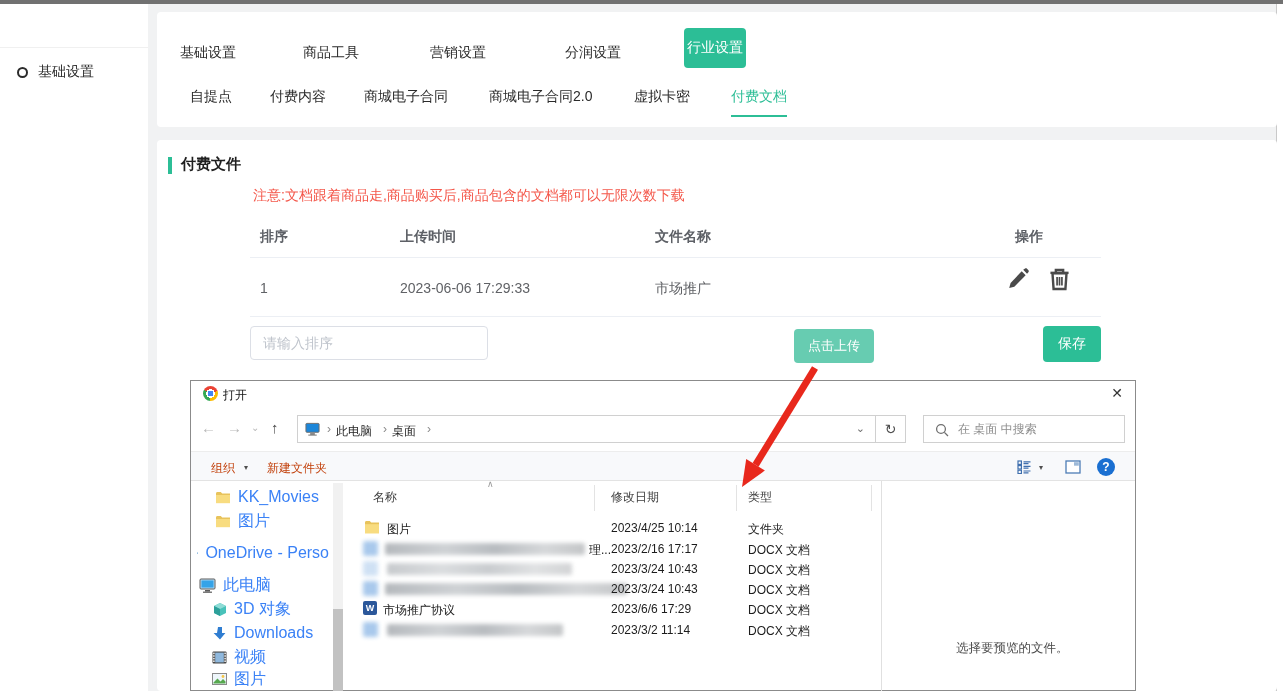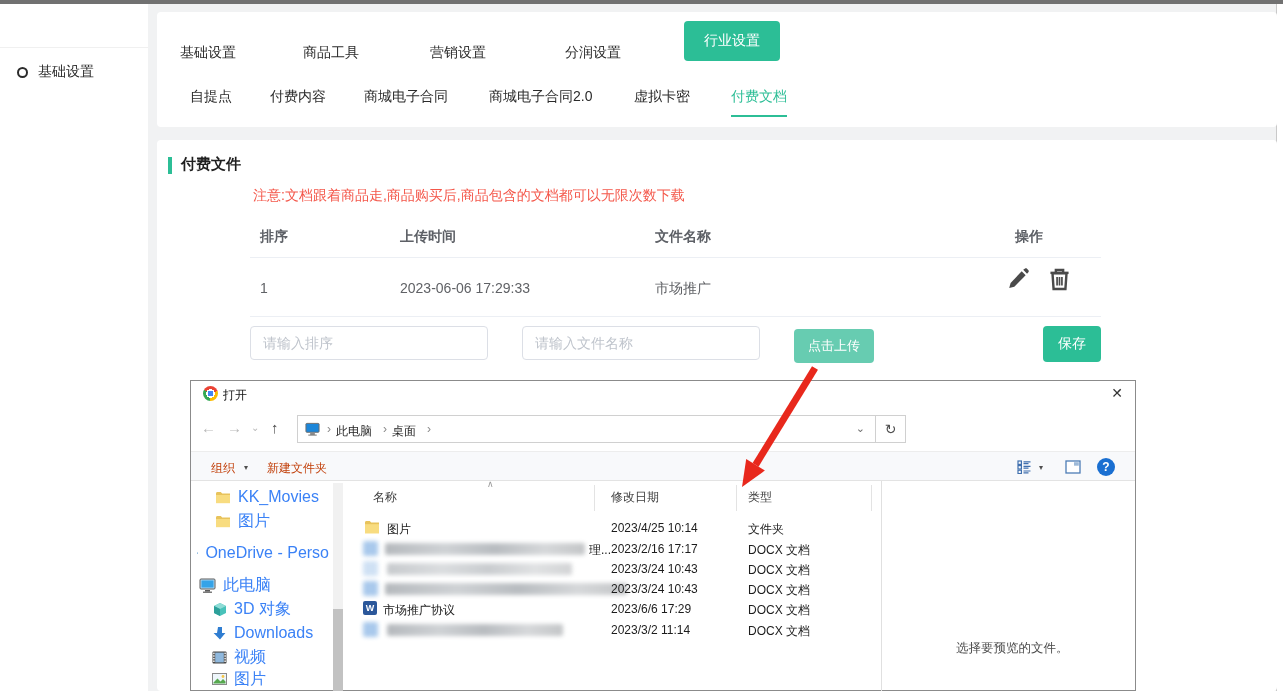--- a/index.html
+++ b/index.html
@@ -20,21 +20,21 @@
   .side-divider { position:absolute; left:0; top:43px; width:148px; height:1px; background:#f0f0f0; }
 
   
   .main-bg { left:148px; top:4px; width:1129px; height:687px; background:#f1f2f3; }
 
   .card { position:absolute; background:#fff; border-radius:4px; }
   .card-tabs { left:157px; top:12px; width:1120px; height:115px; }
   .card-content { left:157px; top:140px; width:1120px; height:551px; }
 
   .ptab { position:absolute; top:32px; font-size:14px; color:#2b2b2b; cursor:pointer; white-space:nowrap; }
-  .ptab-active { position:absolute; top:9px; height:40px; padding:0 20px; background:#2cbe96; color:#fff; font-size:14px; border:none; border-radius:4px; cursor:pointer; display:flex; align-items:center; }
+  .ptab-active { position:absolute; top:16px; height:40px; padding:0 3px; background:#2cbe96; color:#fff; font-size:14px; border:none; border-radius:4px; cursor:pointer; display:flex; align-items:center; }
   .stab { position:absolute; top:76px; font-size:14px; color:#2b2b2b; cursor:pointer; white-space:nowrap; padding-bottom:9px; }
   .stab.active { color:#2cbe96; border-bottom:2px solid #2cbe96; }
 
   .sec-bar { left:11px; top:17px; width:4px; height:17px; background:#2cbe96; }
   .sec-title { left:24px; top:15px; font-size:15px; font-weight:bold; color:#1f1f1f; }
   .notice { left:96px; top:47px; font-size:14px; color:#f4574a; }
 
   .th { position:absolute; top:88px; font-size:14px; font-weight:bold; color:#5d6066; }
   .td { position:absolute; top:140px; font-size:14px; color:#606266; }
   .hline { position:absolute; left:93px; width:851px; height:1px; background:#ecEFf4; background:#ecEFf4; }
@@ -147,21 +147,20 @@
             <path d="M4.5 6.5h15"></path>
             <path d="M9 6V4.2h6V6"></path>
             <path d="M6.2 6.8l.9 13h9.8l.9-13z"></path>
             <path d="M10 10v7M12 10v7M14 10v7" stroke-width="1.4"></path>
           </svg>
       </span>
     </div>
     <div class="hline" style="top:176px;"></div>
 
     <input class="inp" style="left: 93px; top: 186px;" placeholder="请输入排序">
-    <input class="inp" style="left: 365px; top: 186px;" placeholder="请输入文件名称">
     <button class="btn-upload">点击上传</button>
     <button class="btn-save">保存</button>
   </div>
 
   <div class="abs dialog">
     <div class="dlg-title">
       <span class="chrome-icon"></span>
       <span class="dlg-title-text">打开</span>
       <span class="dlg-close">✕</span>
     </div>
@@ -180,20 +179,29 @@
           </svg>
       </span>
       <span class="abs addr-sep" style="left:24px; top:6px;">›</span>
       <span class="abs addr-item" style="left:38px; top:7px;">此电脑</span>
       <span class="abs addr-sep" style="left:80px; top:6px;">›</span>
       <span class="abs addr-item" style="left:94px; top:7px;">桌面</span>
       <span class="abs addr-sep" style="left:124px; top:6px;">›</span>
       <span class="abs" style="right:10px; top:6px; font-size:11px; color:#6f6f6f; cursor:pointer;">⌄</span>
     </div>
     <div class="refresh-box"><span>↻</span></div>
+    <div class="search-box">
+      <span class="abs" style="left:11px; top:7px;">
+        <svg width="14" height="14" viewBox="0 0 14 14" fill="none" stroke="#6f6f6f" stroke-width="1.3">
+            <circle cx="6" cy="6" r="4.4"></circle>
+            <path d="M9.4 9.4L13 13"></path>
+          </svg>
+      </span>
+      <input class="search-input" placeholder="在 桌面 中搜索" style="">
+    </div>
 
     <div class="cmd-bar">
       <span class="cmd-label" style="left:20px;">组织</span>
       <span class="cmd-label caret" style="left:53px; top:11px;">▾</span>
       <span class="cmd-label" style="left:76px;">新建文件夹</span>
 
       <span class="abs" style="left:826px; top:8px; cursor:pointer;">
         <svg width="15" height="14" viewBox="0 0 15 14" fill="none" stroke="#3f6fae" stroke-width="1.2">
             <rect x="1" y="1" width="3.4" height="3.4"></rect>
             <path d="M6.5 1.8h7M6.5 3.6h5"></path>

